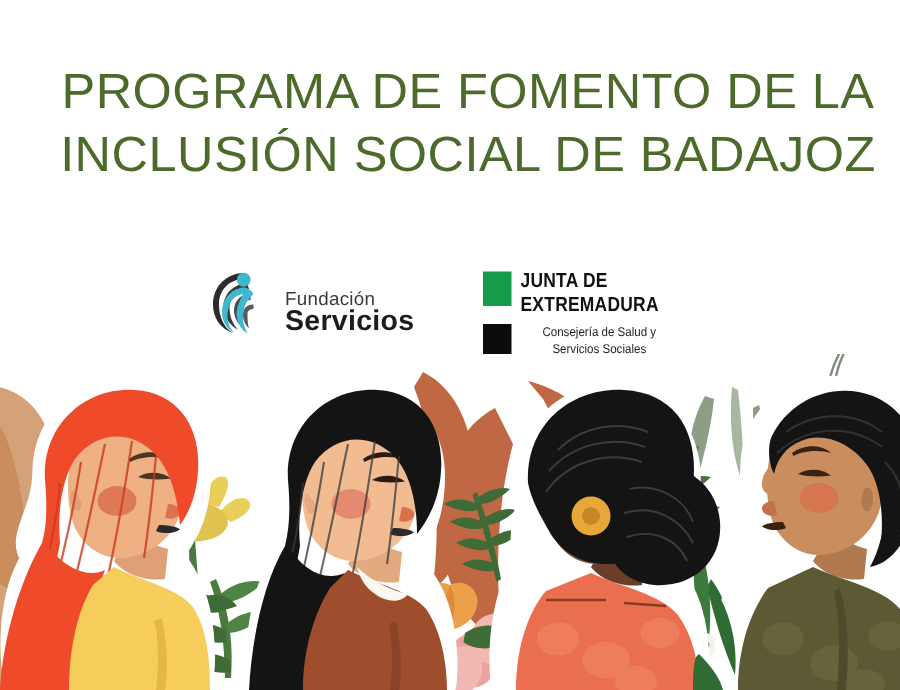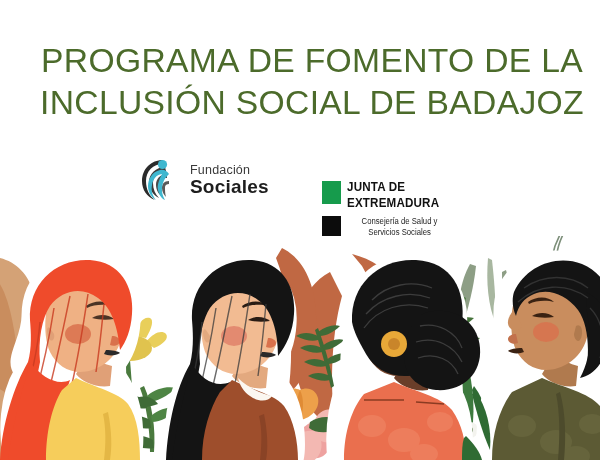--- a/index.html
+++ b/index.html
@@ -39,22 +39,22 @@
 
   
   .logo-row{
     position:absolute;
     left:0; top:152px;
     width:600px;
     height:82px;
   }
   .logo-diagrama{
     position:absolute;
-    left:138px; top:4px;
-    display:flex; align-items:center; gap:6px;
+    left:138px; top:26px;
+    display:flex; align-items:flex-end; gap:6px;
   }
   .diagrama-mark{ width:46px;height:46px; position:relative;}
   .diagrama-text{ line-height:1; padding-top:2px;}
   .dg-fundacion{
     display:block;
     font-size:12.5px; color:#3a3a3a; font-weight:400;
     letter-spacing:0.2px;
   }
   .dg-diagrama{
     display:block;
@@ -120,21 +120,21 @@
           <path d="M27 11 C18 11 11 18 11 26 C11 33 15 39 21 42 C17 38 15 33 15 27 C15 19 21 15 28 15 Z" fill="#3a3a3a"></path>
           <path d="M29 18 C22 18 18 23 18 29 C18 34 21 39 25 41 C22 37 21 33 21 29 C21 24 24 22 29 22 Z" fill="#4a4a4a"></path>
           <path d="M31 25 C26 25 24 28 24 32 C24 36 26 39 28 41 C27 38 27 34 27 31 C27 29 29 28 31 28 Z" fill="#5a5a5a"></path>
 
           <circle cx="24.5" cy="8.5" r="4.6" fill="#3fb7cf"></circle>
           <path d="M22 14 C14 16 10 23 10 30 C10 36 13 41 18 44 C14 39 13 34 14 29 C15 23 18 19 24 18 C21 24 19 29 20 34 C21 39 24 43 27 44 C24 39 23 33 25 27 C26 23 29 20 31 18 C29 15 26 13 22 14 Z" fill="#3fb7cf"></path>
         </svg>
       </span>
       <span class="diagrama-text">
         <span class="dg-fundacion">Fundación</span>
-        <span class="dg-diagrama">Sociales</span>
+        <span class="dg-diagrama">Servicios</span>
       </span>
     </div>
 
     <div class="logo-junta">
       <span class="jx-sq-green"></span>
       <span class="jx-sq-black"></span>
       <span class="jx-title">
         <span>JUNTA DE</span><br>
         <span>EXTREMADURA</span>
       </span>

